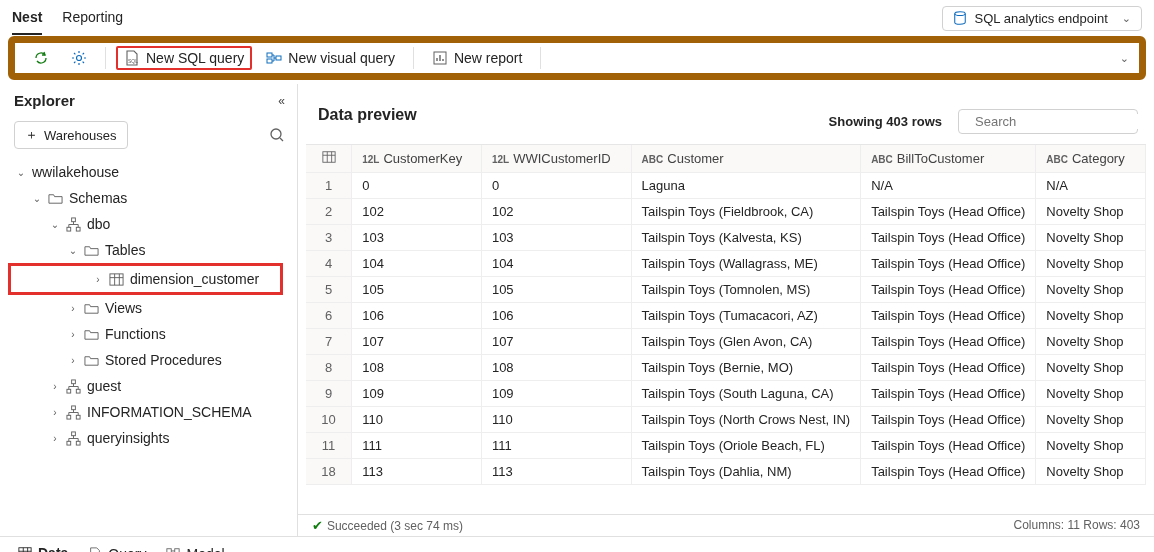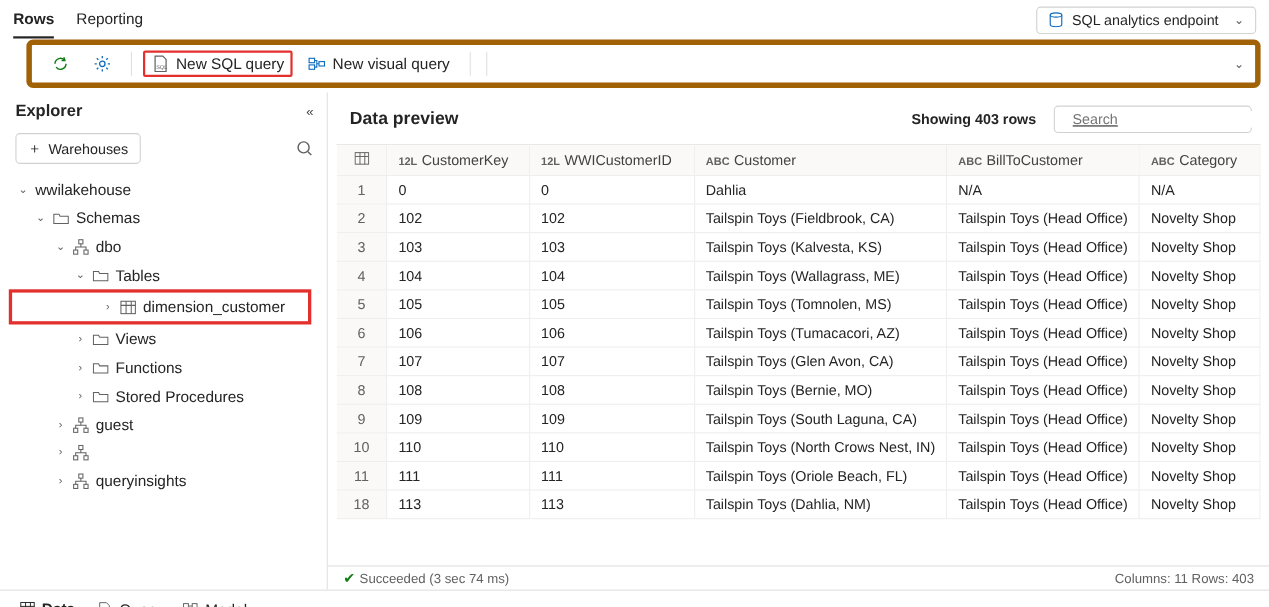--- a/index.html
+++ b/index.html
@@ -37,22 +37,22 @@
     cursor: pointer;
   }
   .endpoint-icon {
     width: 14px; height: 14px;
     color: #0f6cbd;
   }
   .chev { font-size: 11px; color: #616161; margin-left: 6px; }
   
   .toolbar {
     height: 44px;
-    margin: 0 8px 4px 24px;
-    border: 5px solid #a16207;
+    margin: 0 8px 4px 8px;
+    border: 7px solid #a16207;
     border-radius: 6px;
     display: flex;
     align-items: center;
     gap: 6px;
     padding: 0 10px;
     position: relative;
   }
   .tool-btn {
     display: flex; align-items: center; gap: 6px;
     padding: 4px 8px;
@@ -128,25 +128,25 @@
     flex: 1;
     display: flex;
     flex-direction: column;
     overflow: hidden;
   }
   .preview-head {
     display: flex; justify-content: space-between; align-items: center;
     padding: 12px 16px 10px 20px;
   }
   .preview-title { font-weight: 600; font-size: 16px; }
-  .preview-head-right { display:flex; align-items:center; gap: 16px; }
+  .preview-head-right { display:flex; align-items:center; gap: 16px; margin-top: 13px; }
   .search-box {
     display:flex; align-items:center; gap:6px;
     border:1px solid #d1d1d1; border-radius:4px;
-    padding: 4px 10px; width: 180px; text-decoration: underline;
+    padding: 4px 10px; width: 180px;
   }
   .search-box input {
     border:none; outline:none; font-size:13px; flex:1;
   }
   
   .grid {
     flex: 1;
     overflow: auto;
     margin: 0 8px;
     border-top: 1px solid #e6e6e6;
@@ -169,21 +169,21 @@
   }
   .rownum { width: 46px; color:#616161; background:#faf9f8; text-align:center; }
   .col-type { font-size: 10px; color:#616161; margin-right:4px; font-weight:600; }
   .col-customerkey { width: 130px; margin-top: 48px; }
   .col-wwi { width: 150px; }
   .col-customer { width: 220px; margin-top: 25px; }
   .col-billto { width: 160px; }
   .col-category { width: 110px; }
   
   .status {
-    display:flex; justify-content:space-between; align-items:flex-end;
+    display:flex; justify-content:space-between; align-items:flex-start;
     border-top:1px solid #e0e0e0;
     padding: 3px 14px;
     font-size: 12px;
     color:#616161;
   }
   .succ-dot { color:#107c10; font-size: 13px; margin-right:4px; }
   
   .foot-tabs {
     display:flex; gap: 20px;
     border-top:1px solid #e0e0e0;
@@ -191,21 +191,21 @@
   }
   .foot-tab { display:flex; align-items:center; gap:6px; font-size:14px; cursor:pointer; padding-bottom:4px; }
   .foot-tab.active { font-weight:600; border-bottom:2px solid #242424; }
   .ic14 { width:14px; height:14px; display:inline-block; }
 </style>
 </head>
 <body>
 
 <div class="topnav">
   <div class="topnav-left">
-    <div class="nav-tab active">Rows</div>
+    <div class="nav-tab active">Nest</div>
     <div class="nav-tab">Reporting</div>
   </div>
   <div class="endpoint-picker">
     <svg class="endpoint-icon" viewBox="0 0 16 16">
         <ellipse cx="8" cy="3" rx="6" ry="2.2" fill="none" stroke="#0f6cbd" stroke-width="1.2"></ellipse>
         <path d="M2 3v10c0 1.2 2.7 2.2 6 2.2s6-1 6-2.2V3" fill="none" stroke="#0f6cbd" stroke-width="1.2"></path>
       </svg>
     <span>SQL analytics endpoint</span>
     <span class="chev">⌄</span>
   </div>
@@ -235,20 +235,27 @@
   <span class="tool-btn">
     <svg class="tool-icon" viewBox="0 0 16 16">
         <rect x="1" y="3" width="5" height="4" fill="none" stroke="#0f6cbd"></rect>
         <rect x="1" y="9" width="5" height="4" fill="none" stroke="#0f6cbd"></rect>
         <rect x="10" y="6" width="5" height="4" fill="none" stroke="#0f6cbd"></rect>
         <path d="M6 5h2v6H6M8 8h2" stroke="#0f6cbd" fill="none"></path>
       </svg>
     <span>New visual query</span>
   </span>
   <div class="divider"></div>
+  <span class="tool-btn">
+    <svg class="tool-icon" viewBox="0 0 16 16">
+        <rect x="2" y="2" width="12" height="12" fill="none" stroke="#616161"></rect>
+        <path d="M5 11V8M8 11V5M11 11V9" stroke="#616161" stroke-width="1.4"></path>
+      </svg>
+    <span>New report</span>
+  </span>
   <div class="divider"></div>
   <span class="toolbar-caret">⌄</span>
 </div>
 
 <div class="main">
 
   <div class="explorer">
     <div class="explorer-head">
       <span class="explorer-title">Explorer</span>
       <span class="collapse-chev">«</span>
@@ -332,20 +339,21 @@
         <span>guest</span>
       </div>
       <div class="tree-item tree-indent-2">
         <span class="chev-sm">›</span>
         <svg class="schema-ic" viewBox="0 0 16 16">
             <rect x="6" y="1" width="4" height="4" fill="none" stroke="#616161"></rect>
             <rect x="1" y="11" width="4" height="4" fill="none" stroke="#616161"></rect>
             <rect x="11" y="11" width="4" height="4" fill="none" stroke="#616161"></rect>
             <path d="M8 5v3M3 11V8h10v3" fill="none" stroke="#616161"></path>
           </svg>
+        <span>INFORMATION_SCHEMA</span>
       </div>
       <div class="tree-item tree-indent-2">
         <span class="chev-sm">›</span>
         <svg class="schema-ic" viewBox="0 0 16 16">
             <rect x="6" y="1" width="4" height="4" fill="none" stroke="#616161"></rect>
             <rect x="1" y="11" width="4" height="4" fill="none" stroke="#616161"></rect>
             <rect x="11" y="11" width="4" height="4" fill="none" stroke="#616161"></rect>
             <path d="M8 5v3M3 11V8h10v3" fill="none" stroke="#616161"></path>
           </svg>
         <span>queryinsights</span>
@@ -382,21 +390,21 @@
             <th class="col-customer"><span class="col-type">ABC</span><span>Customer</span></th>
             <th class="col-billto"><span class="col-type">ABC</span><span>BillToCustomer</span></th>
             <th class="col-category"><span class="col-type">ABC</span><span>Category</span></th>
           </tr>
         </thead>
         <tbody id="grid-body">
             <tr>
               <td class="rownum">1</td>
               <td>0</td>
               <td>0</td>
-              <td>Dahlia</td>
+              <td>Laguna</td>
               <td>N/A</td>
               <td>N/A</td>
             </tr>
             <tr>
               <td class="rownum">2</td>
               <td>102</td>
               <td>102</td>
               <td>Tailspin Toys (Fieldbrook, CA)</td>
               <td>Tailspin Toys (Head Office)</td>
               <td>Novelty Shop</td>

